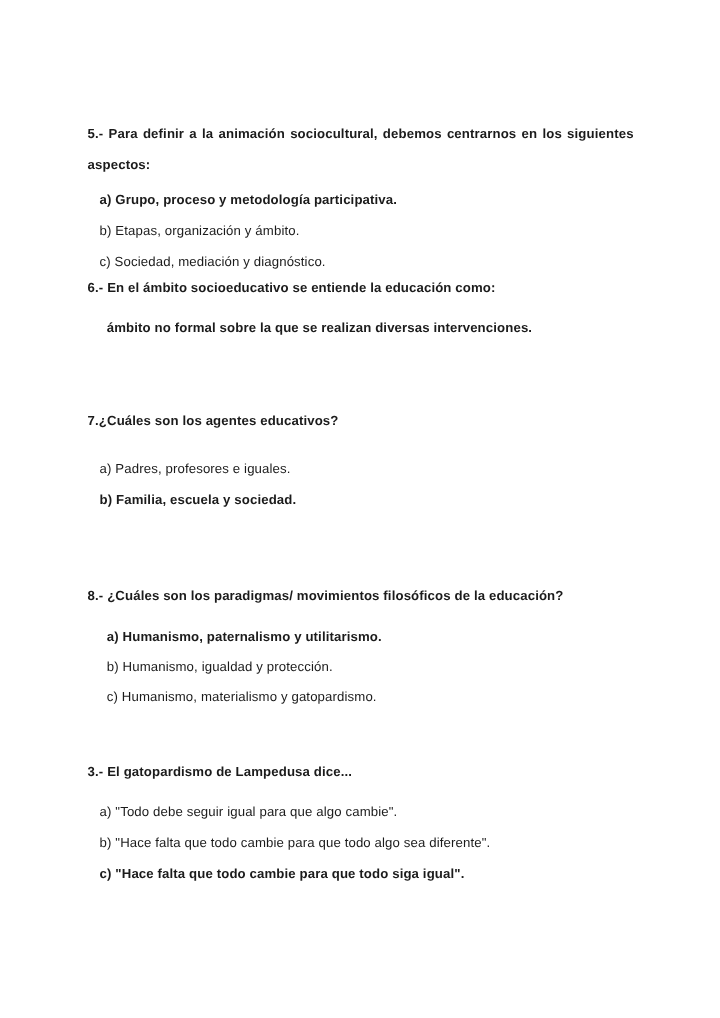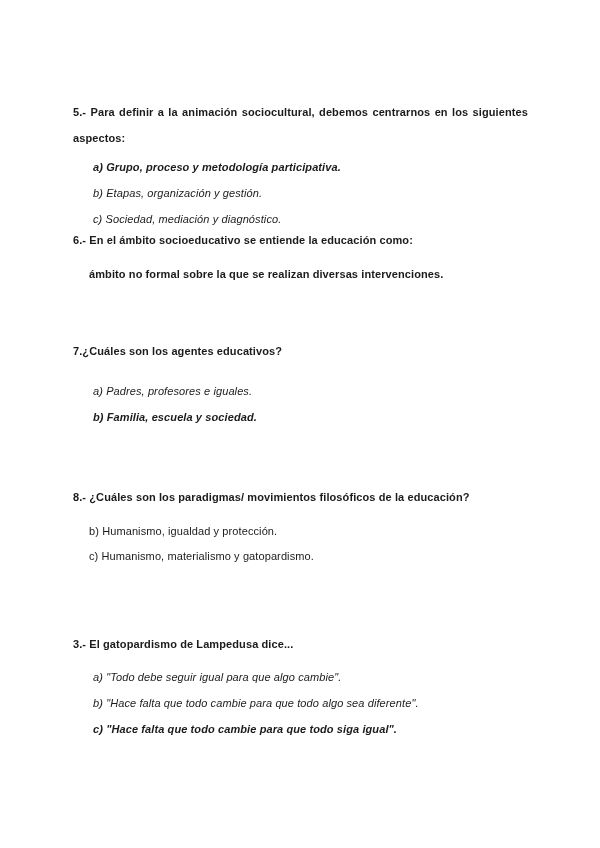--- a/index.html
+++ b/index.html
@@ -11,37 +11,37 @@
     font-family:"Liberation Sans","DejaVu Sans",sans-serif;
     font-size:11px;
     color:#1b1b1b;
     letter-spacing:0.1px;
     overflow:hidden;
   }
   .q{position:absolute;left:73px;width:455px;}
   .heading{font-weight:bold;line-height:26px;}
   .just{text-align:justify;text-align-last:justify;}
   .opts26{margin-top:3px;}
-  .opt{margin-left:20px;line-height:26px;font-style:italic;}
+  .opt{margin-left:10px;line-height:26px;}
   .opt25{margin-left:16px;line-height:25px;}
   .b{font-weight:bold;}
   .para{margin-left:16px;width:439px;line-height:22px;margin-top:10px;}
   .para .pline{line-height:22px;}
 </style>
 </head>
 <body>
 
 <div class="page">
 
   <div class="q" style="top:99px;">
     <div class="heading just">5.- Para definir a la animación sociocultural, debemos centrarnos en los siguientes</div>
     <div class="heading">aspectos:</div>
     <div class="opts26">
       <div class="opt b">a) Grupo, proceso y metodología participativa.</div>
-      <div class="opt">b) Etapas, organización y gestión.</div>
+      <div class="opt">b) Etapas, organización y ámbito.</div>
       <div class="opt">c) Sociedad, mediación y diagnóstico.</div>
     </div>
   </div>
 
   <div class="q" style="top:227px;">
     <div class="heading">6.- En el ámbito socioeducativo se entiende la educación como:</div>
     <div class="para">
       <div class="pline b">ámbito no formal sobre la que se realizan diversas intervenciones.</div>
     </div>
   </div>
@@ -50,20 +50,21 @@
     <div class="heading">7.¿Cuáles son los agentes educativos?</div>
     <div style="margin-top:14px;">
       <div class="opt">a) Padres, profesores e iguales.</div>
       <div class="opt b">b) Familia, escuela y sociedad.</div>
     </div>
   </div>
 
   <div class="q" style="top:484px;">
     <div class="heading">8.- ¿Cuáles son los paradigmas/ movimientos filosóficos de la educación?</div>
     <div style="margin-top:9px;">
+      <div class="opt25 b">a) Humanismo, paternalismo y utilitarismo.</div>
       <div class="opt25">b) Humanismo, igualdad y protección.</div>
       <div class="opt25">c) Humanismo, materialismo y gatopardismo.</div>
     </div>
   </div>
 
   <div class="q" style="top:631px;">
     <div class="heading">3.- El gatopardismo de Lampedusa dice...</div>
     <div style="margin-top:7px;">
       <div class="opt">a) "Todo debe seguir igual para que algo cambie".</div>
       <div class="opt">b) "Hace falta que todo cambie para que todo algo sea diferente".</div>

